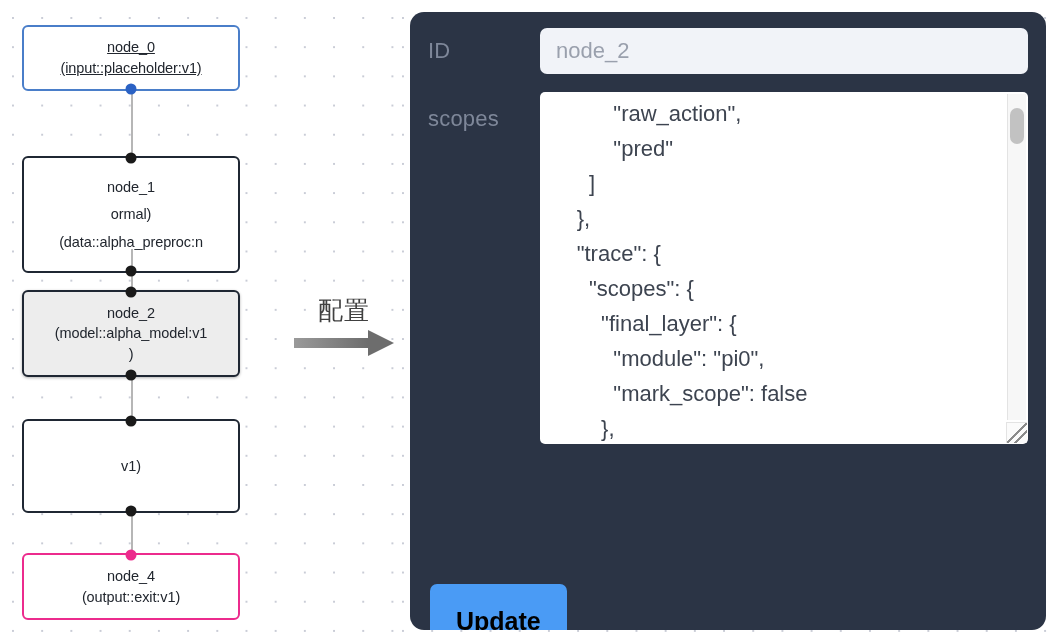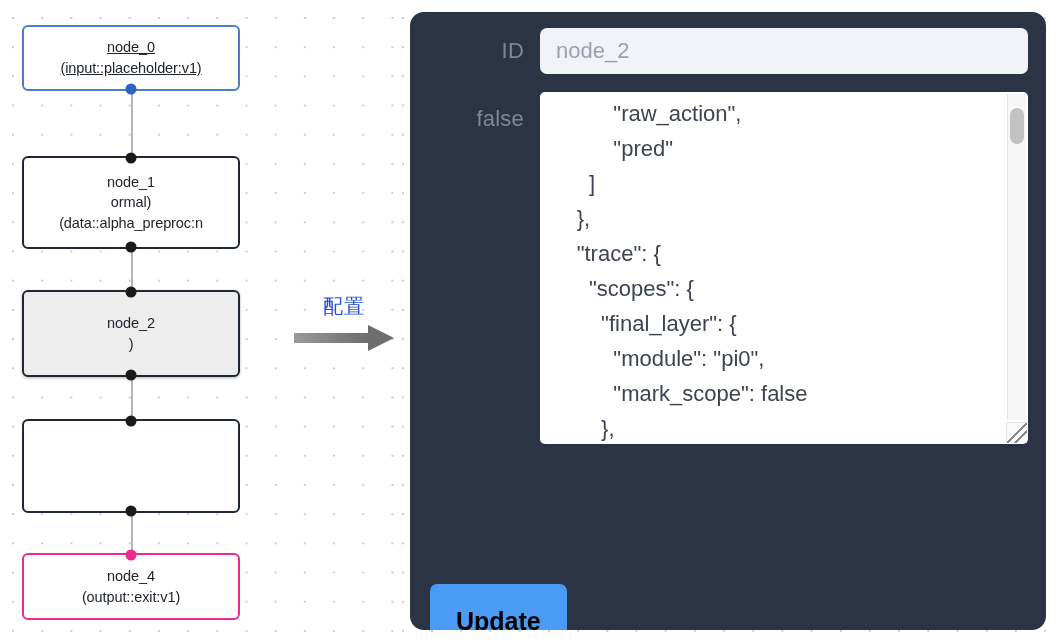--- a/index.html
+++ b/index.html
@@ -86,23 +86,23 @@
 
   
   #transition {
     position: absolute;
     left: 288px;
     top: 298px;
     width: 112px;
     z-index: 6;
   }
   #transition-label {
-    font-family: Liberation Mono, monospace;
-    font-size: 20px;
-    color: #1d4ed8;
+    font-family: Liberation Sans, sans-serif;
+    font-size: 25px;
+    color: #404040;
     text-align: center;
     line-height: 1;
     margin-bottom: 7px;
     letter-spacing: 1px;
   }
   #arrow {
     position: relative;
     height: 26px;
     width: 100px;
     margin: 0 auto;
@@ -145,21 +145,20 @@
   }
 
   .field-row {
     display: flex;
     align-items: center;
     margin-bottom: 18px;
   }
   .field-label {
     width: 112px;
     flex: 0 0 112px;
-    text-align: right;
     padding-right: 16px;
     box-sizing: border-box;
     color: #7e8799;
     font-size: 22px;
     letter-spacing: 0.2px;
   }
   .field-label.top-align { align-self: flex-start; padding-top: 14px; }
 
   .text-input {
     flex: 1 1 auto;
@@ -250,36 +249,38 @@
     <div class="edge" style="top:249px;height:41px;"></div>
     <div class="edge" style="top:377px;height:42px;"></div>
     <div class="edge" style="top:513px;height:40px;"></div>
 
     <div class="node is-input" style="top:25px;height:66px;text-decoration:underline;">
       <span class="nline">node_0</span>
       <span class="nline">(input::placeholder:v1)</span>
       <span class="port bottom blue"></span>
     </div>
 
-    <div class="node" style="top:156px;height:93px;">
+    <div class="node" style="top:156px;height:117px;gap:7px;">
       <span class="nline">node_1</span>
       <span class="nline">ormal)</span>
       <span class="nline">(data::alpha_preproc:n</span>
       <span class="port top"></span>
       <span class="port bottom"></span>
     </div>
 
     <div class="node is-selected" style="top:290px;height:87px;">
       <span class="nline">node_2</span>
+      <span class="nline">(model::alpha_model:v1</span>
       <span class="nline">)</span>
       <span class="port top"></span>
       <span class="port bottom"></span>
     </div>
 
     <div class="node" style="top:419px;height:94px;">
+      <span class="nline">v1)</span>
       <span class="port top"></span>
       <span class="port bottom"></span>
     </div>
 
     <div class="node is-output" style="top:553px;height:67px;">
       <span class="nline">node_4</span>
       <span class="nline">(output::exit:v1)</span>
       <span class="port top pink"></span>
     </div>
   </div>
@@ -296,21 +297,21 @@
 
   <div id="panel">
 
     <div class="field-row">
       <div class="field-label">ID</div>
       <input class="text-input" type="text" readonly="" value="node_2" style="">
     </div>
 
 
     <div class="field-row config-row">
-      <div class="field-label top-align">false</div>
+      <div class="field-label top-align">scopes</div>
       <div class="ta-wrap">
         <pre class="ta-text">            "raw_action",
             "pred"
         ]
       },
       "trace": {
         "scopes": {
           "final_layer": {
             "module": "pi0",
             "mark_scope": false

